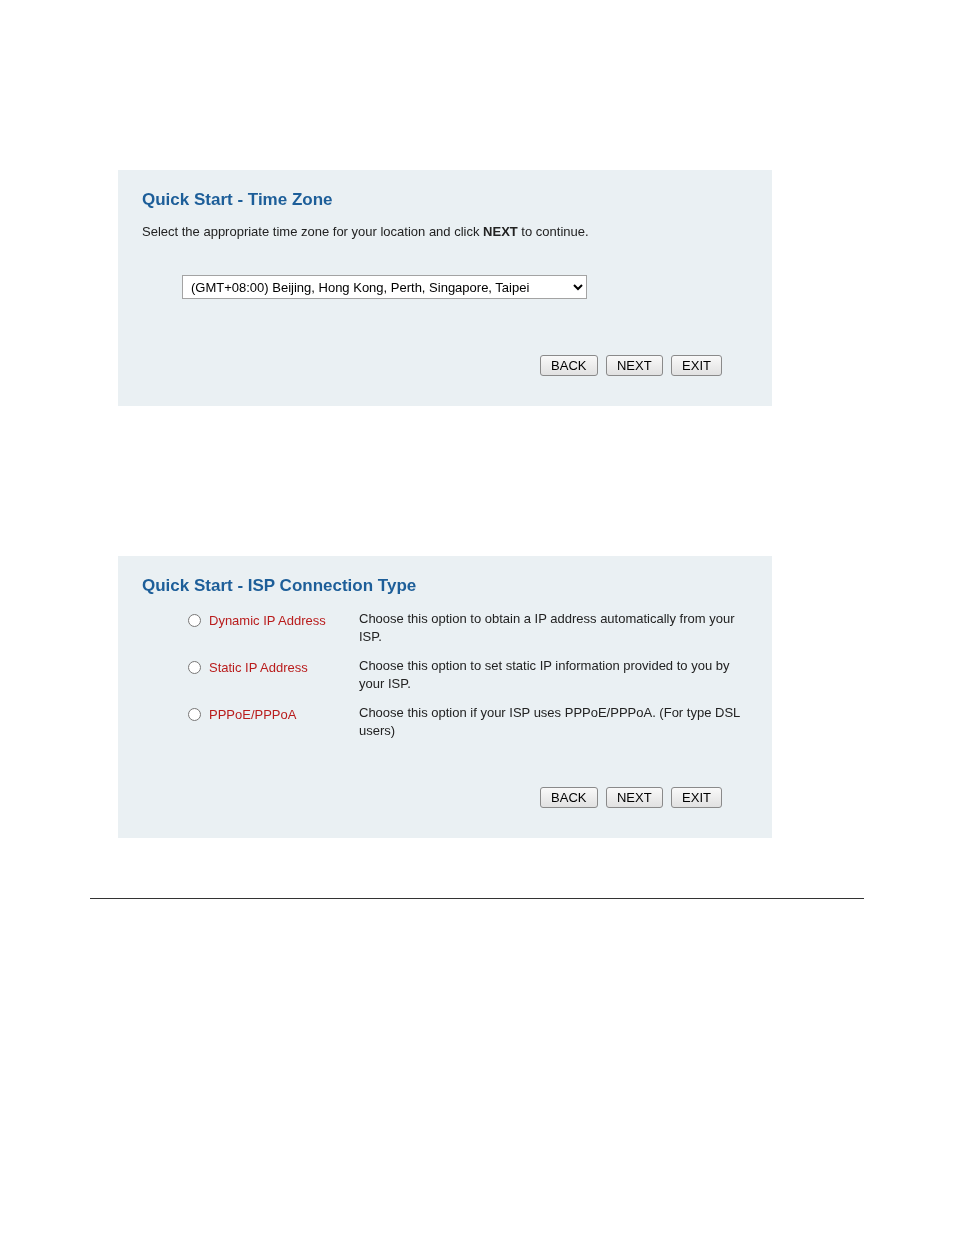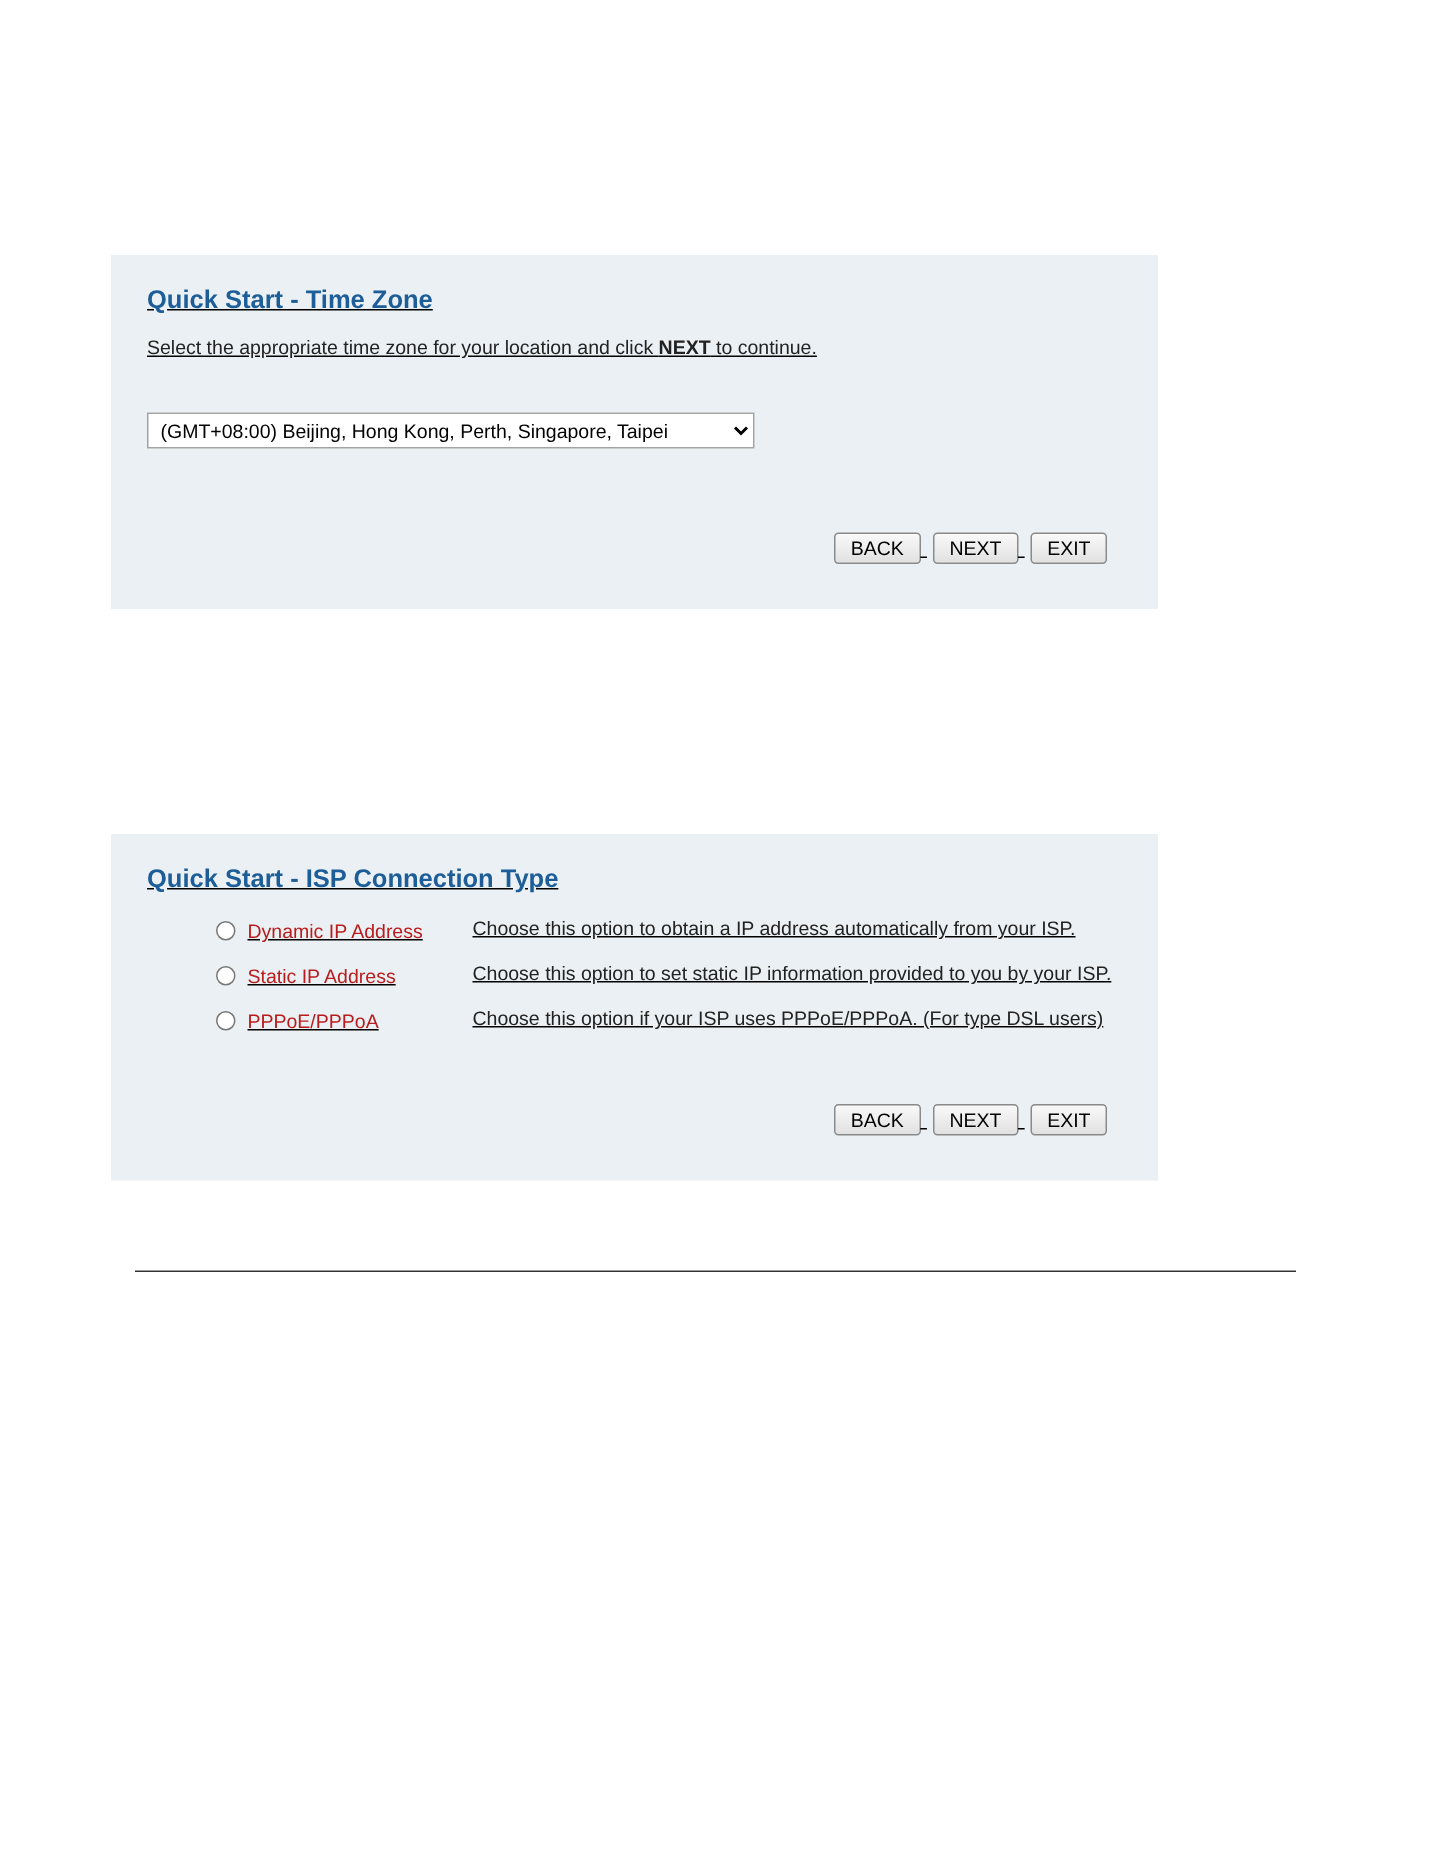--- a/index.html
+++ b/index.html
@@ -7,22 +7,21 @@
       margin: 0;
       padding: 0;
     }
     body {
       font-family: Arial, sans-serif;
       background: #ffffff;
       width: 954px;
       margin: 0 auto;
     }
     .page-wrapper {
-      padding: 170px 182px 0 74px;
-      text-decoration: underline;
+      padding: 170px 182px 0 118px;
     }
     .panel {
       background: #eaf0f3;
       padding: 20px 24px 30px 24px;
       margin-bottom: 150px;
     }
     .panel-title {
       color: #1d5e99;
       font-size: 17px;
       font-weight: bold;
@@ -30,33 +29,34 @@
     }
     .panel-instruction {
       color: #222;
       font-size: 13px;
       margin-bottom: 36px;
     }
     .panel-instruction strong {
       font-weight: bold;
     }
     .tz-select-row {
+      margin-left: 40px;
       margin-bottom: 56px;
     }
     .tz-select {
       width: 405px;
       height: 24px;
       font-size: 13px;
       background: #ffffff;
       border: 1px solid #a3a3a3;
       padding: 2px 4px;
     }
     .button-row {
       text-align: right;
-      margin-right: 10px;
+      margin-right: 26px;
     }
     .btn {
       font-family: Arial, sans-serif;
       font-size: 13px;
       color: #000;
       background: linear-gradient(#f9f9f9, #e1e1e1);
       border: 1px solid #8a8a8a;
       border-radius: 3px;
       padding: 2px 10px;
       margin-left: 4px;

